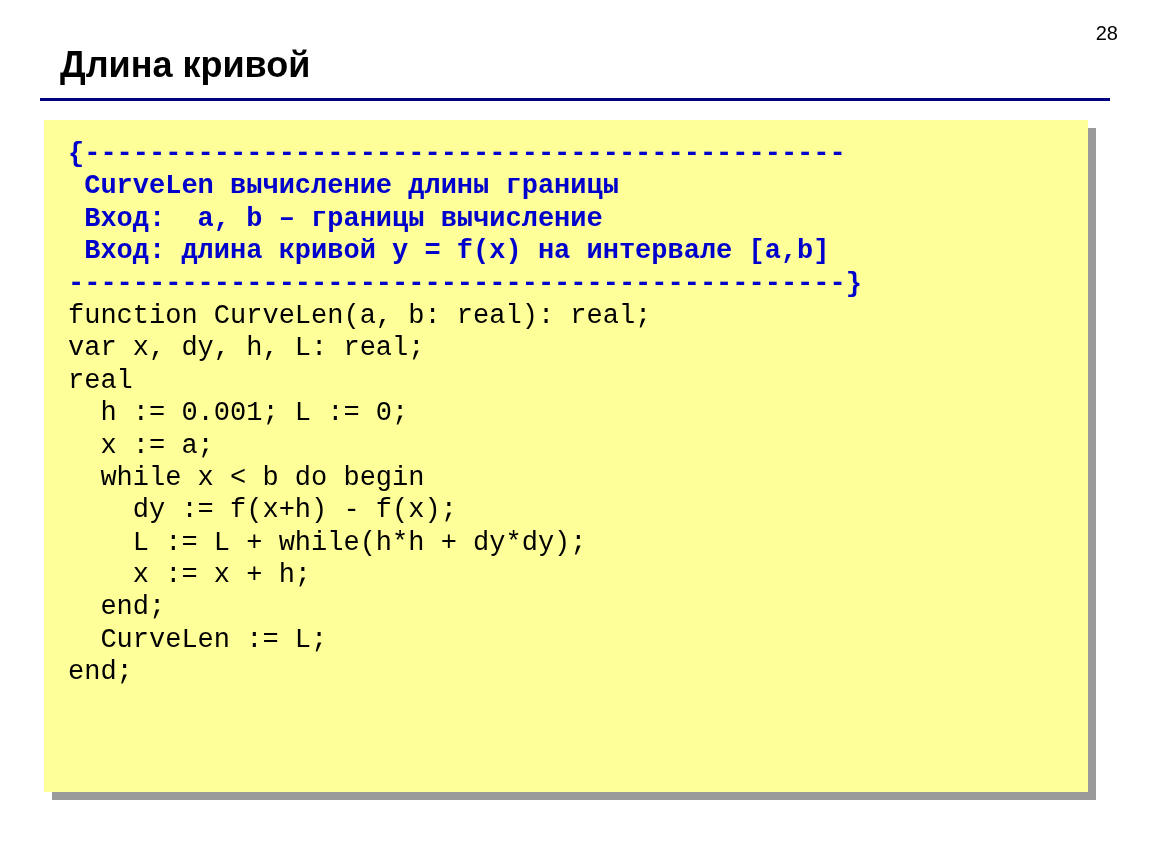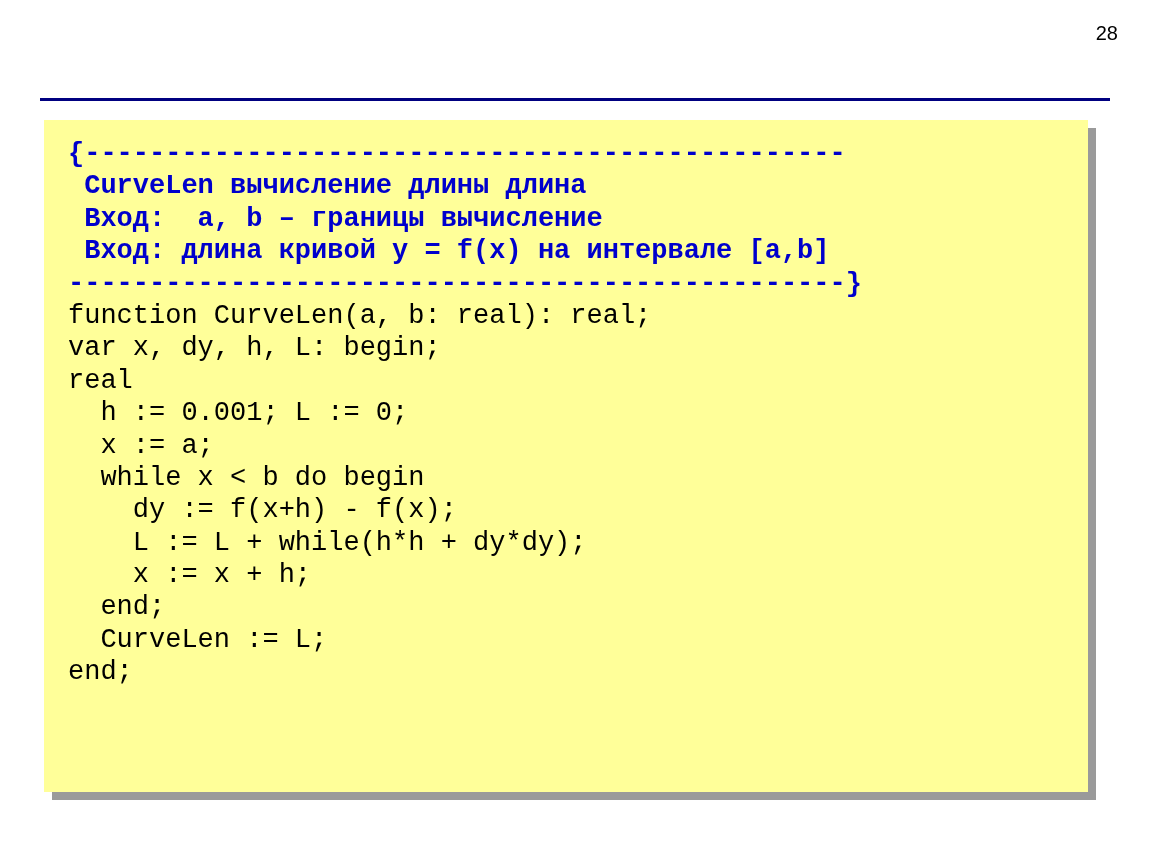--- a/index.html
+++ b/index.html
@@ -58,30 +58,31 @@
     overflow: hidden;
   }
   .code-box .cmt { color: #0000CC; font-weight: bold; }
   .code-box .blk { color: #000; font-weight: normal; }
 </style>
 </head>
 <body>
 
 <div class="slide">
   <div class="page-num">28</div>
+  <div class="title">Длина кривой</div>
   <div class="hr"></div>
 
   <div class="code-shadow"></div>
   <div class="code-box"><span class="cmt">{-----------------------------------------------</span>
-<span class="cmt"> CurveLen вычисление длины длина</span>
+<span class="cmt"> CurveLen вычисление длины границы</span>
 <span class="cmt"> Вход:  a, b – границы вычисление</span>
 <span class="cmt"> Вход: длина кривой y = f(x) на интервале [a,b]</span>
 <span class="cmt">------------------------------------------------}</span>
 <span class="blk">function CurveLen(a, b: real): real;</span>
-<span class="blk">var x, dy, h, L: begin;</span>
+<span class="blk">var x, dy, h, L: real;</span>
 <span class="blk">real</span>
 <span class="blk">  h := 0.001; L := 0;</span>
 <span class="blk">  x := a;</span>
 <span class="blk">  while x &lt; b do begin</span>
 <span class="blk">    dy := f(x+h) - f(x);</span>
 <span class="blk">    L := L + while(h*h + dy*dy);</span>
 <span class="blk">    x := x + h;</span>
 <span class="blk">  end;</span>
 <span class="blk">  CurveLen := L;</span>
 <span class="blk">end;</span></div>

